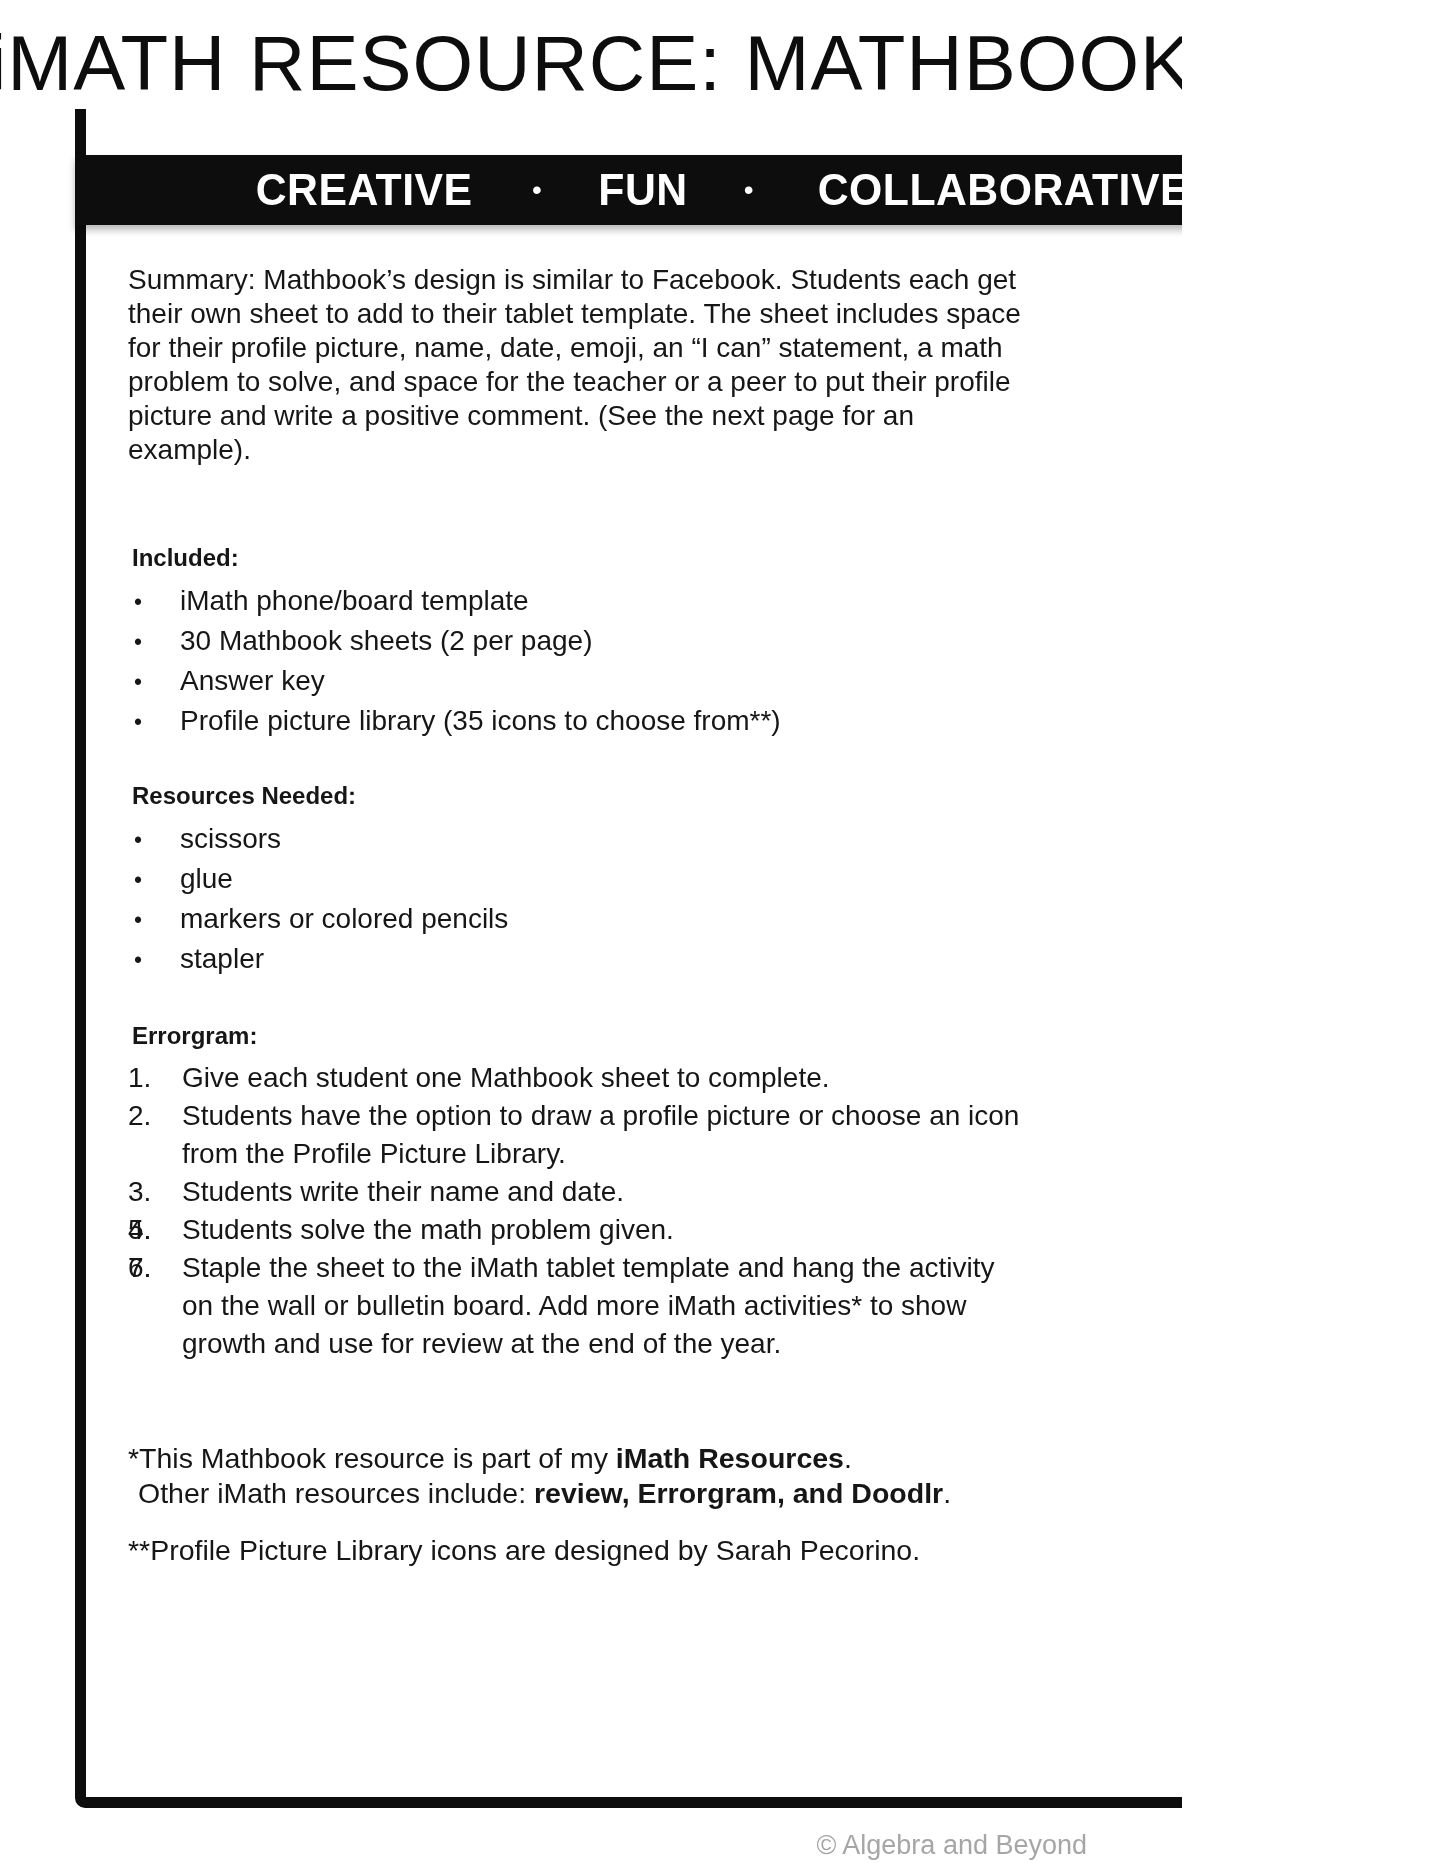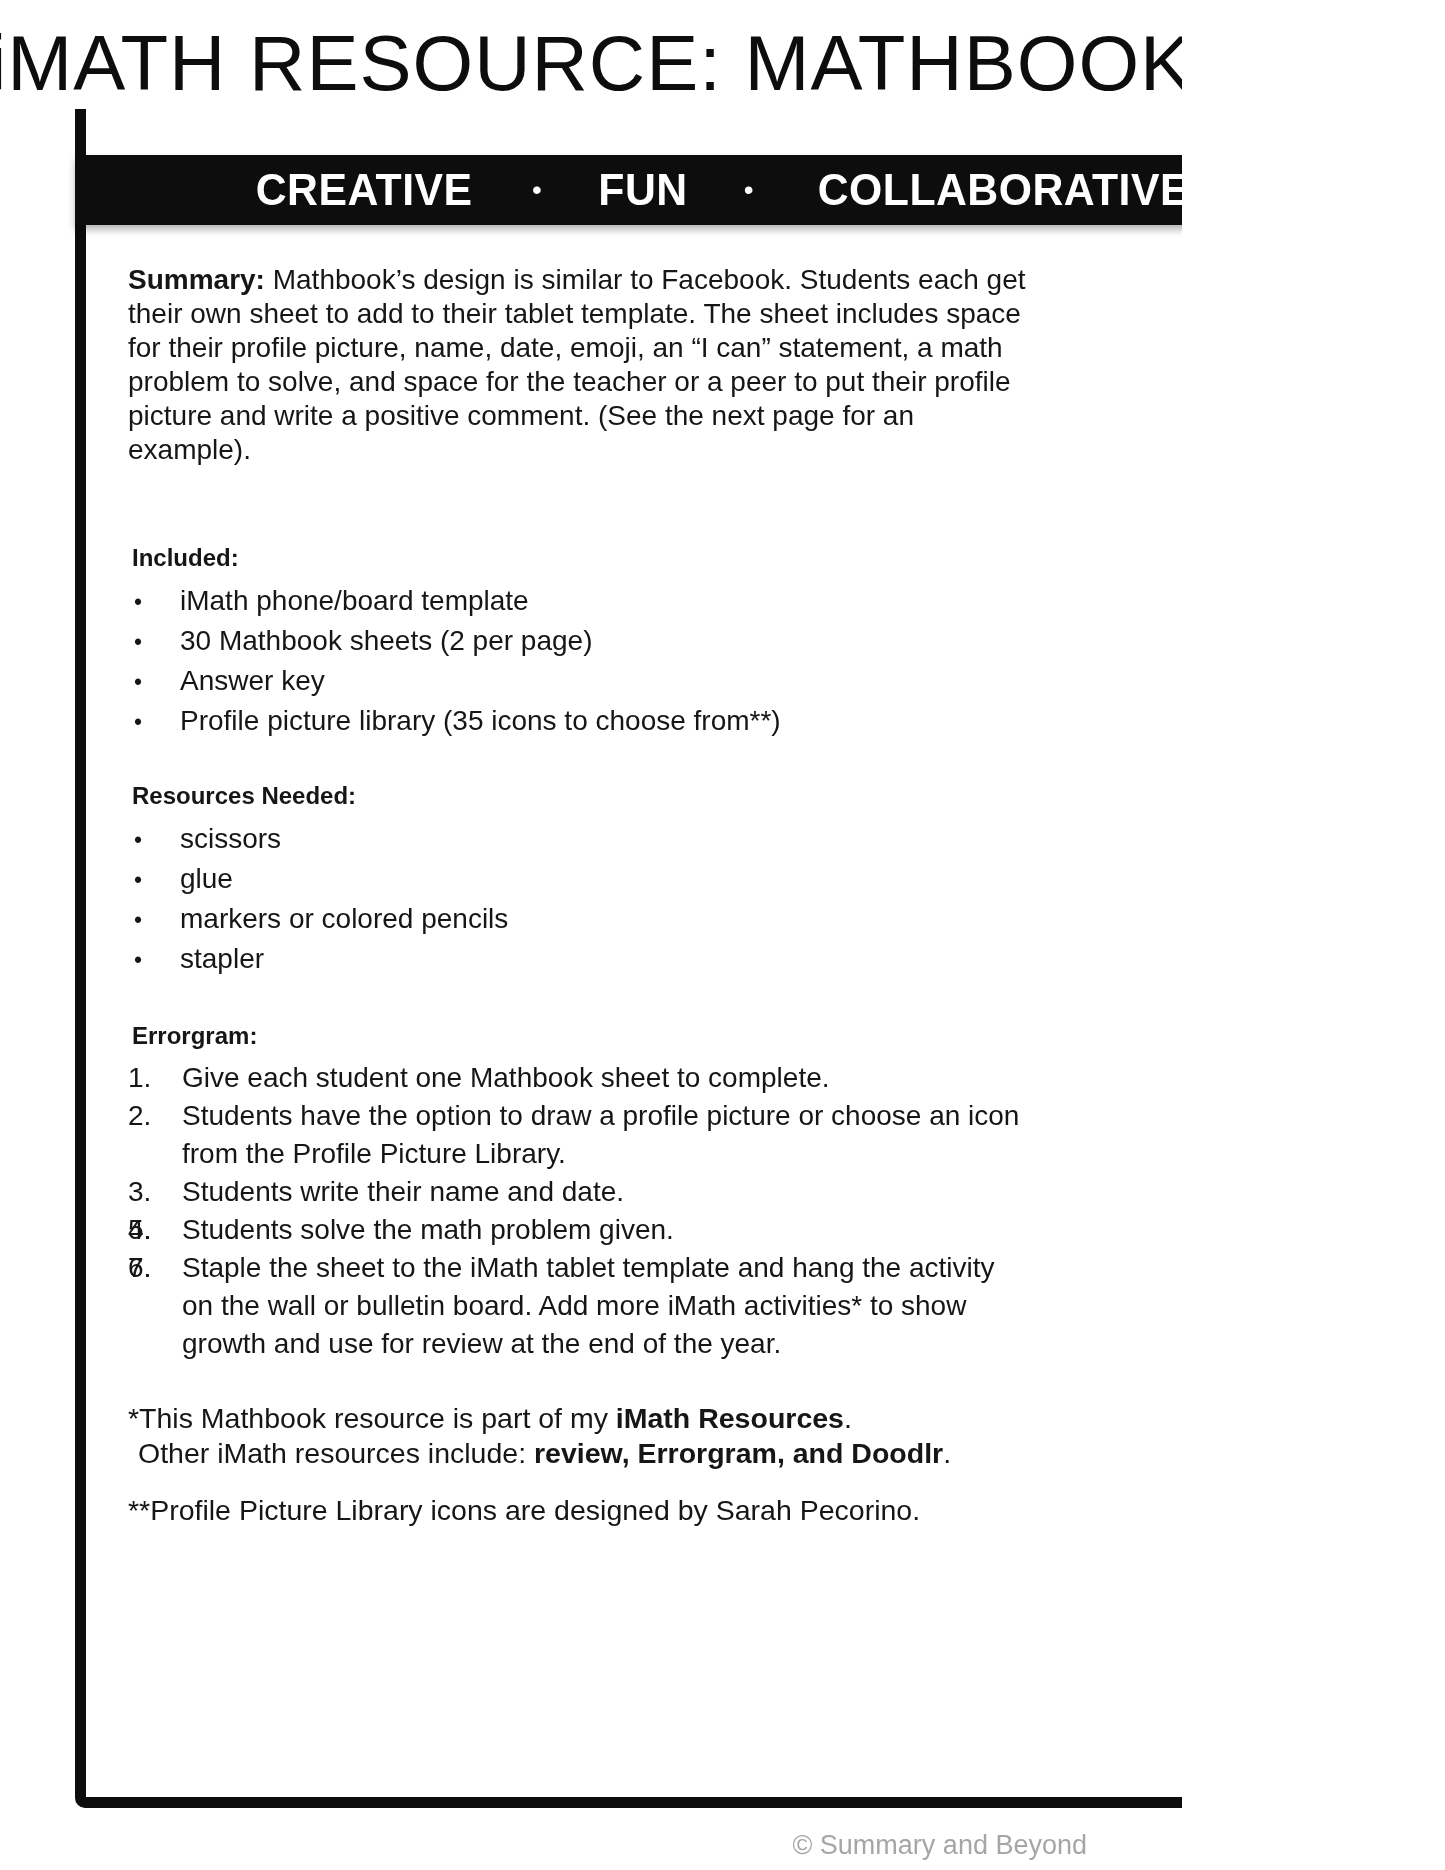--- a/index.html
+++ b/index.html
@@ -18,31 +18,31 @@
   }
   .banner{
     position:absolute;left:-11px;right:-11px;top:54px;height:70px;background:#0d0d0d;
     display:flex;align-items:center;justify-content:center;gap:54px;
     box-shadow:0 5px 7px rgba(0,0,0,0.28);
   }
   .banner .word{color:#fff;font-weight:700;font-size:45px;display:inline-block;transform:scaleX(0.95);letter-spacing:0.5px;}
   .banner .dot{color:#fff;font-size:28px;line-height:70px;}
   .content{padding:162px 60px 0 42px;box-sizing:border-box;}
   .para{font-size:28px;line-height:34px;margin:0;white-space:pre-line;max-width:1100px;}
-  .para .lead{font-weight:700;}
+  .para .lead{font-weight:400;}
   .sec-heading{font-size:24px;font-weight:700;line-height:34px;margin:4px;}
   .h-included{margin-top:74px;}
   .h-resources{margin-top:38px;}
   .h-directions{margin-top:40px;}
   ul.bullets,ol.steps{list-style:none;margin:6px 0 0 0;padding:0;font-size:28px;}
   ul.bullets li{position:relative;padding-left:52px;line-height:40px;}
   ul.bullets li .marker{position:absolute;left:6px;top:1px;font-size:23px;}
   ol.steps li{position:relative;padding-left:54px;line-height:38px;white-space:pre-line;max-width:1050px;}
   ol.steps li .num{position:absolute;left:0;top:0;}
-  .footnotes{margin-top:38px;font-size:28.5px;}
+  .footnotes{margin-top:78px;font-size:28.5px;}
   .fn-line{line-height:35px;}
   .fn-indent{padding-left:10px;}
   .fn-bold{font-weight:700;}
   .fn3{margin-top:22px;line-height:35px;}
   .logo{position:absolute;left:1185px;top:1604px;width:170px;height:170px;}
   .credit{position:absolute;top:1830px;right:95px;font-size:27px;color:#a6a6a6;margin:0;}
 </style>
 </head>
 <body>
 
@@ -114,15 +114,15 @@
     <circle cx="140" cy="55" r="2" fill="#ffffff" opacity="0.5"></circle>
     <circle cx="50" cy="140" r="2" fill="#ffffff" opacity="0.45"></circle>
     <circle cx="125" cy="140" r="2" fill="#ffffff" opacity="0.45"></circle>
     <circle cx="85" cy="25" r="2" fill="#ffffff" opacity="0.45"></circle>
     <g transform="scale(1,1.15)">
       <text x="85" y="66" text-anchor="middle" fill="#ffffff" font-family="DejaVu Sans, sans-serif" font-size="36" letter-spacing="2" textLength="112" lengthAdjust="spacingAndGlyphs">SARAH</text>
       <text x="85" y="110" text-anchor="middle" fill="#ffffff" font-family="DejaVu Sans, sans-serif" font-size="33" letter-spacing="1" textLength="130" lengthAdjust="spacingAndGlyphs">PECORINO</text>
     </g>
   </svg>
 
-  <p class="credit">© Summary and Beyond</p>
+  <p class="credit">© Algebra and Beyond</p>
 
 </div>
 
 </body></html>

